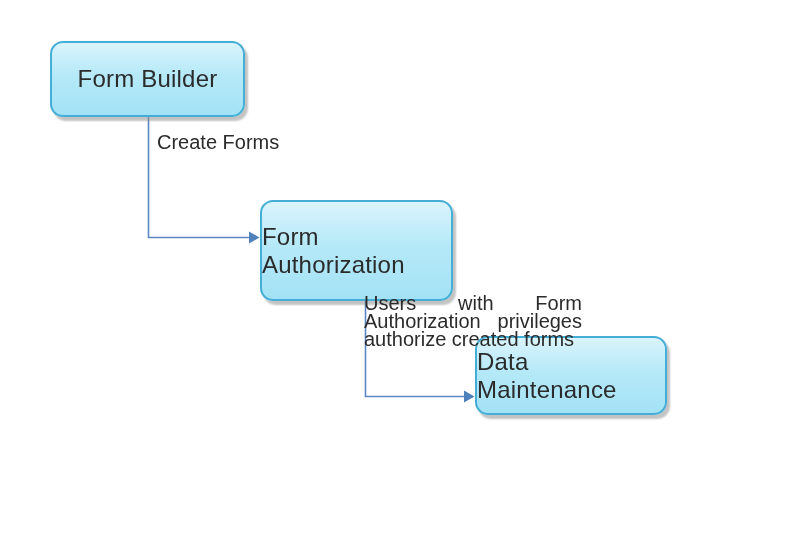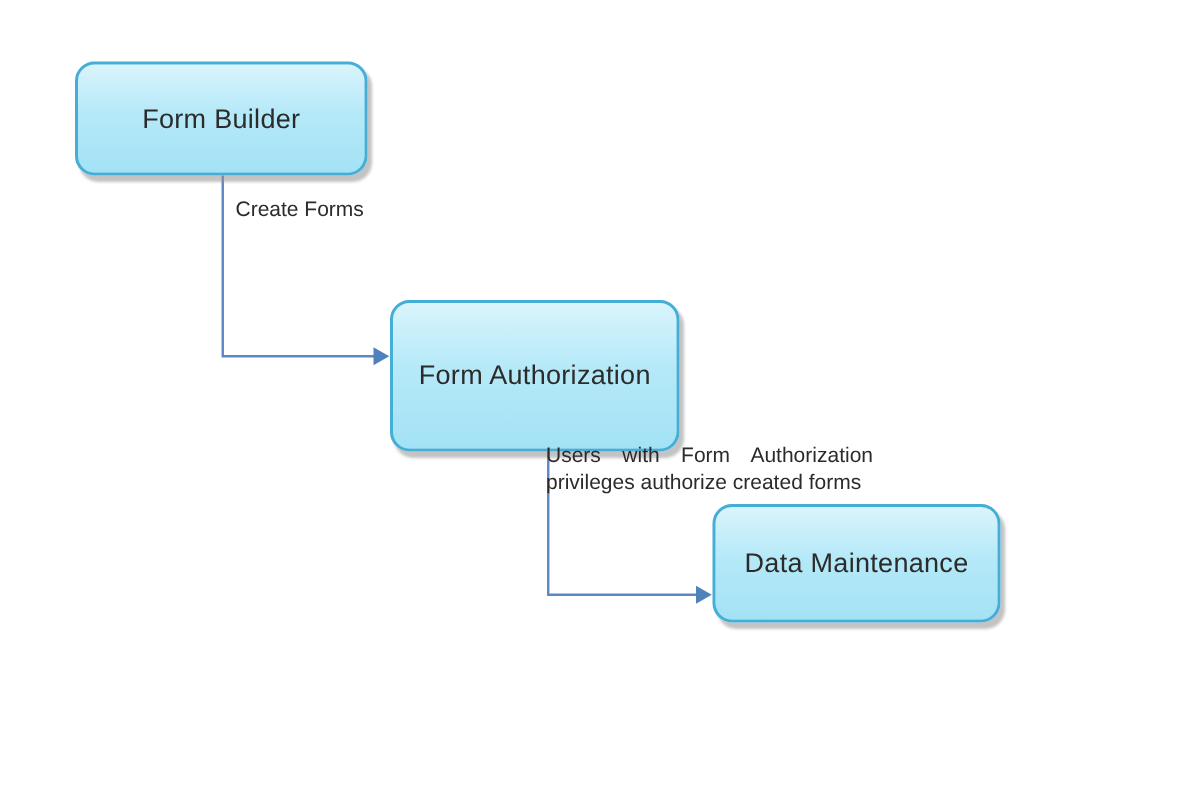--- a/index.html
+++ b/index.html
@@ -19,32 +19,31 @@
     position: absolute;
     box-sizing: border-box;
     border: 2px solid #45aed6;
     border-radius: 13px;
     background: linear-gradient(180deg, #daf4fc 0%, #b5e9f8 45%, #a3e2f5 100%);
     box-shadow: 3px 4px 2px rgba(145,145,145,0.55);
     display: flex;
     align-items: center;
     justify-content: center;
     color: #2b2b2b;
-    font-size: 18px;
+    font-size: 24px;
     letter-spacing: 0.2px;
-    text-align: center;
   }
   #node-form-builder      { left: 50px;  top: 41px;  width: 195px; height: 76px; }
   #node-form-authorization{ left: 260px; top: 200px; width: 193px; height: 101px; }
   #node-data-maintenance  { left: 475px; top: 336px; width: 192px; height: 79px; }
 
   .edge-label {
     position: absolute;
     color: #2b2b2b;
-    font-size: 14px;
+    font-size: 20px;
   }
   #label-create-forms { left: 157px; top: 131px; }
   #label-authorize    { left: 350px; top: 294px; width: 218px; line-height: 18px; text-align: justify; margin-left: 14px; }
   #label-enter-data   { left: 602px; top: 450px; width: 178px; line-height: 23px; }
 
   svg.connectors {
     position: absolute;
     left: 0; top: 0;
     width: 790px; height: 536px;
     pointer-events: none;

